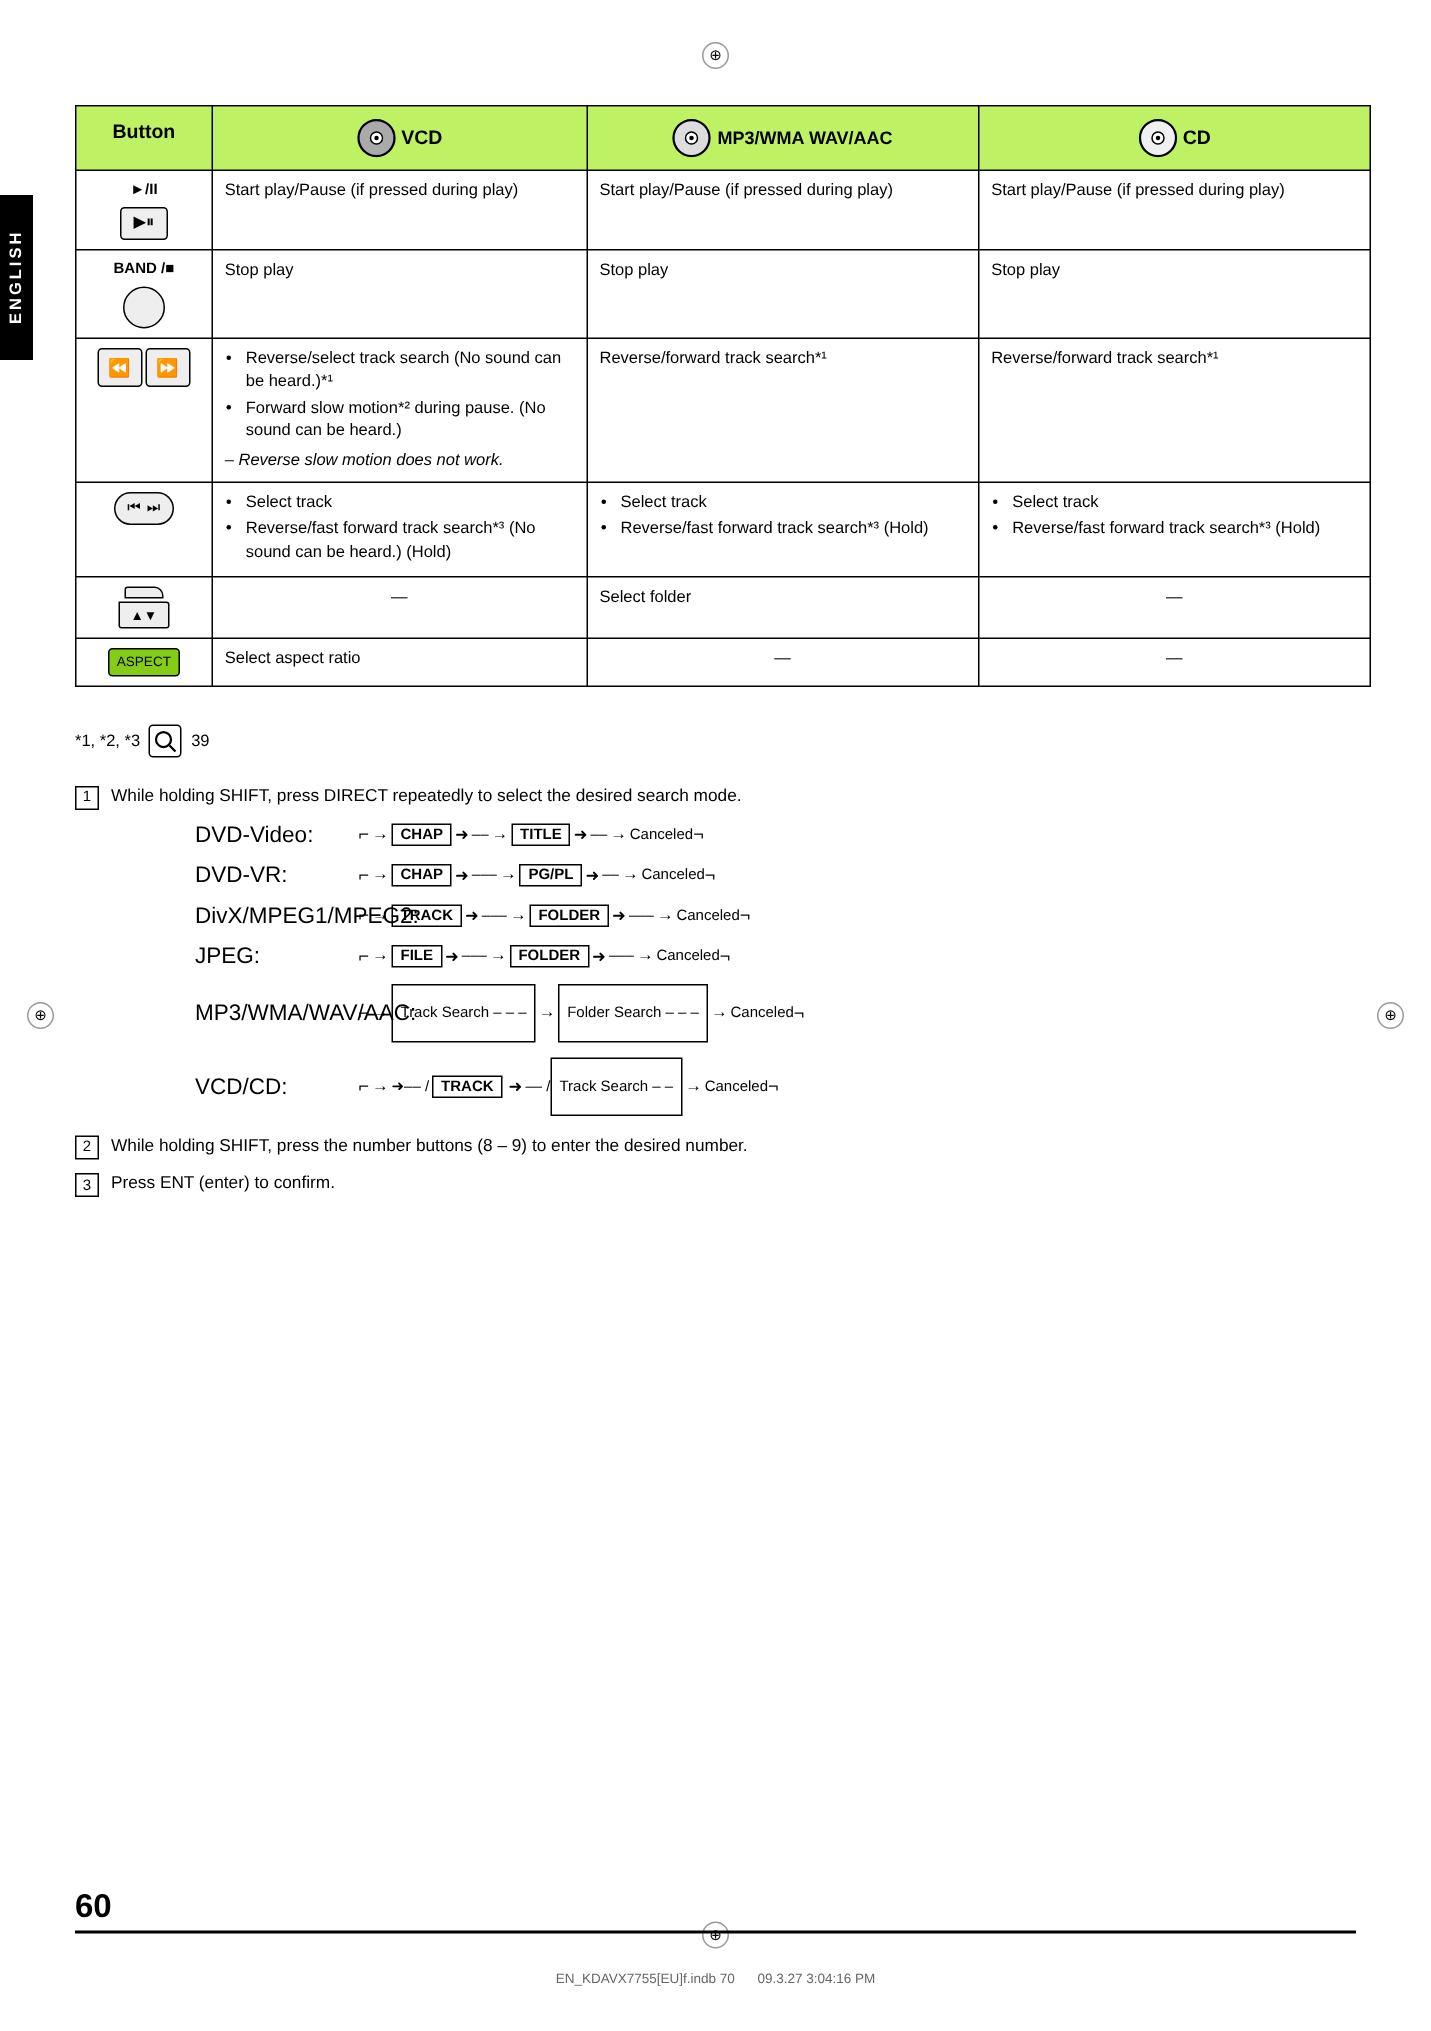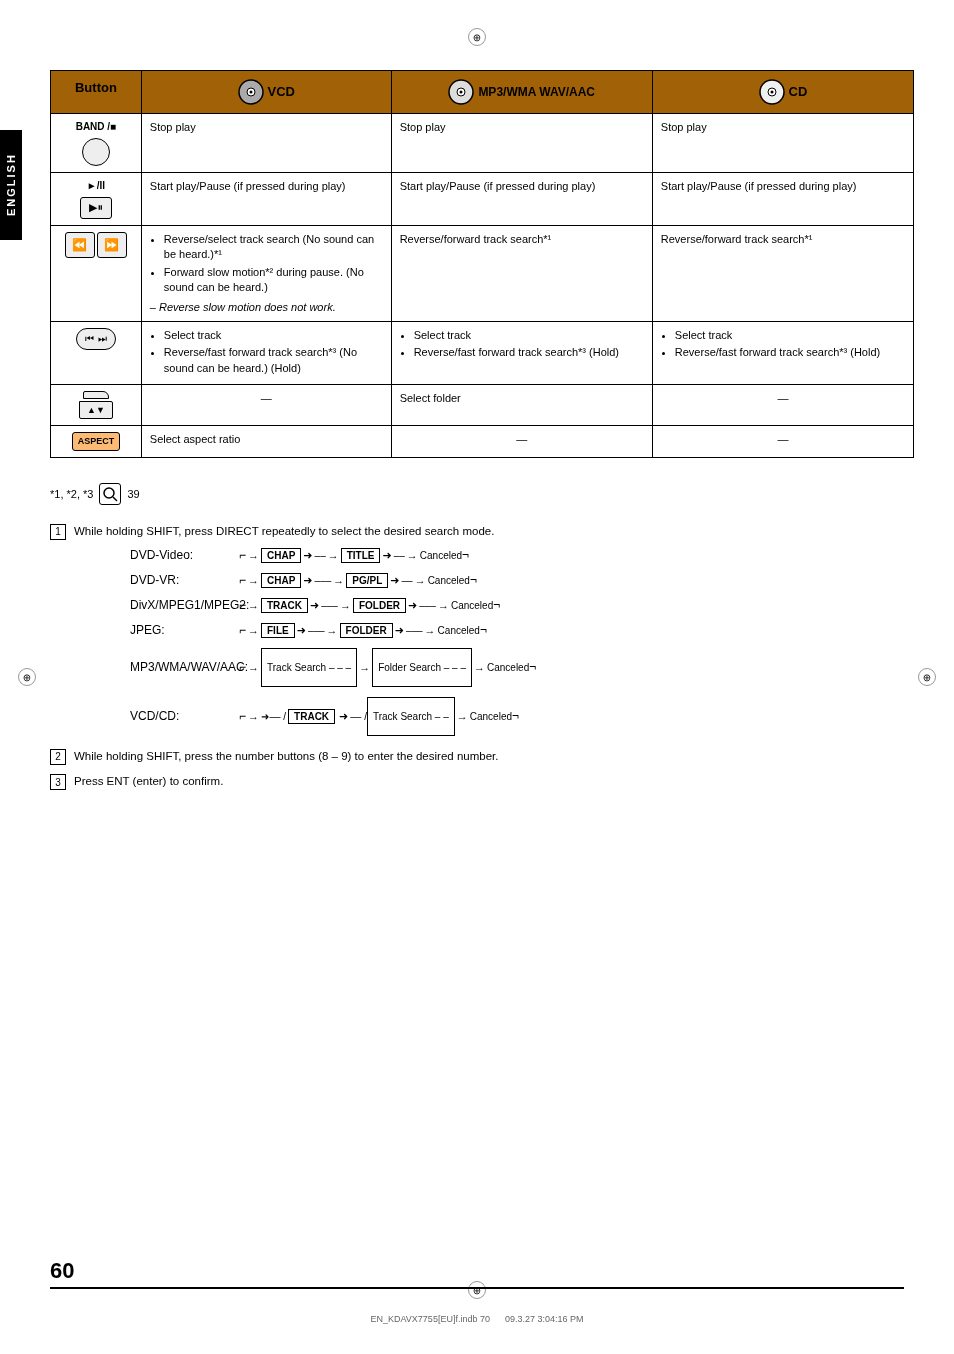--- a/index.html
+++ b/index.html
@@ -91,21 +91,21 @@
       border: 1px solid #000;
       padding: 6px 8px;
       vertical-align: top;
       font-size: 11px;
       line-height: 1.4;
     }
 
     .main-table th {
       font-weight: bold;
       text-align: center;
-      background: #a16207;
+      background: #bef264;
     }
 
     .col-button { width: 80px; text-align: center; }
     .col-vcd { width: 220px; }
     .col-mp3 { width: 230px; }
     .col-cd { width: 230px; }
 
     .header-row th {
       font-size: 13px;
       font-weight: bold;
@@ -192,21 +192,21 @@
 
     .search-row {
       display: flex;
       align-items: center;
       margin-bottom: 10px;
       font-size: 11px;
     }
 
     .search-label {
       width: 109px;
-      font-size: 12px;
+      font-size: 15px;
     }
 
     .search-flow {
       display: flex;
       align-items: center;
       gap: 0px;
       flex-wrap: nowrap;
     }
 
     .flow-arrow {
@@ -310,39 +310,39 @@
               <span>CD</span>
             </div>
           </th>
         </tr>
       </thead>
       <tbody>
 
         <tr>
           <td class="button-cell">
             <div style="display:flex;flex-direction:column;align-items:center;gap:4px;">
+              <div style="font-size:10px;font-weight:bold;">►/II</div>
+              <div style="width:32px;height:22px;border:1.5px solid #000;border-radius:3px;background:#eee;display:flex;align-items:center;justify-content:center;font-size:11px;">▶⏸</div>
+            </div>
+          </td>
+          <td>Start play/Pause (if pressed during play)</td>
+          <td>Start play/Pause (if pressed during play)</td>
+          <td>Start play/Pause (if pressed during play)</td>
+        </tr>
+
+        <tr>
+          <td class="button-cell">
+            <div style="display:flex;flex-direction:column;align-items:center;gap:4px;">
               <div style="font-size:10px;font-weight:bold;">BAND /■</div>
               <div style="width:28px;height:28px;border:1.5px solid #000;border-radius:50%;background:#eee;"></div>
             </div>
           </td>
           <td>Stop play</td>
           <td>Stop play</td>
           <td>Stop play</td>
-        </tr>
-
-        <tr>
-          <td class="button-cell">
-            <div style="display:flex;flex-direction:column;align-items:center;gap:4px;">
-              <div style="font-size:10px;font-weight:bold;">►/II</div>
-              <div style="width:32px;height:22px;border:1.5px solid #000;border-radius:3px;background:#eee;display:flex;align-items:center;justify-content:center;font-size:11px;">▶⏸</div>
-            </div>
-          </td>
-          <td>Start play/Pause (if pressed during play)</td>
-          <td>Start play/Pause (if pressed during play)</td>
-          <td>Start play/Pause (if pressed during play)</td>
         </tr>
 
         <tr>
           <td class="button-cell">
             <div style="display:flex;align-items:center;justify-content:center;gap:2px;">
               <div style="width:30px;height:26px;border:1.5px solid #000;border-radius:3px;background:#eee;display:flex;align-items:center;justify-content:center;font-size:12px;">⏪</div>
               <div style="width:30px;height:26px;border:1.5px solid #000;border-radius:3px;background:#eee;display:flex;align-items:center;justify-content:center;font-size:12px;">⏩</div>
             </div>
           </td>
           <td>
@@ -392,21 +392,21 @@
               </div>
             </div>
           </td>
           <td style="text-align:center;">—</td>
           <td>Select folder</td>
           <td style="text-align:center;">—</td>
         </tr>
 
         <tr>
           <td class="button-cell">
-            <div style="border:1.5px solid #000;border-radius:3px;padding:2px 5px;font-size:9px;font-weight:bold;background:#fdba74;display:inline-block;">ASPECT</div>
+            <div style="border:1.5px solid #000;border-radius:3px;padding:2px 5px;font-size:9px;font-weight:normal;background:#84cc16;display:inline-block;">ASPECT</div>
           </td>
           <td>Select aspect ratio</td>
           <td style="text-align:center;">—</td>
           <td style="text-align:center;">—</td>
         </tr>
       </tbody>
     </table>
 
     <div class="footnote-row">
       <span>*1, *2, *3</span>

